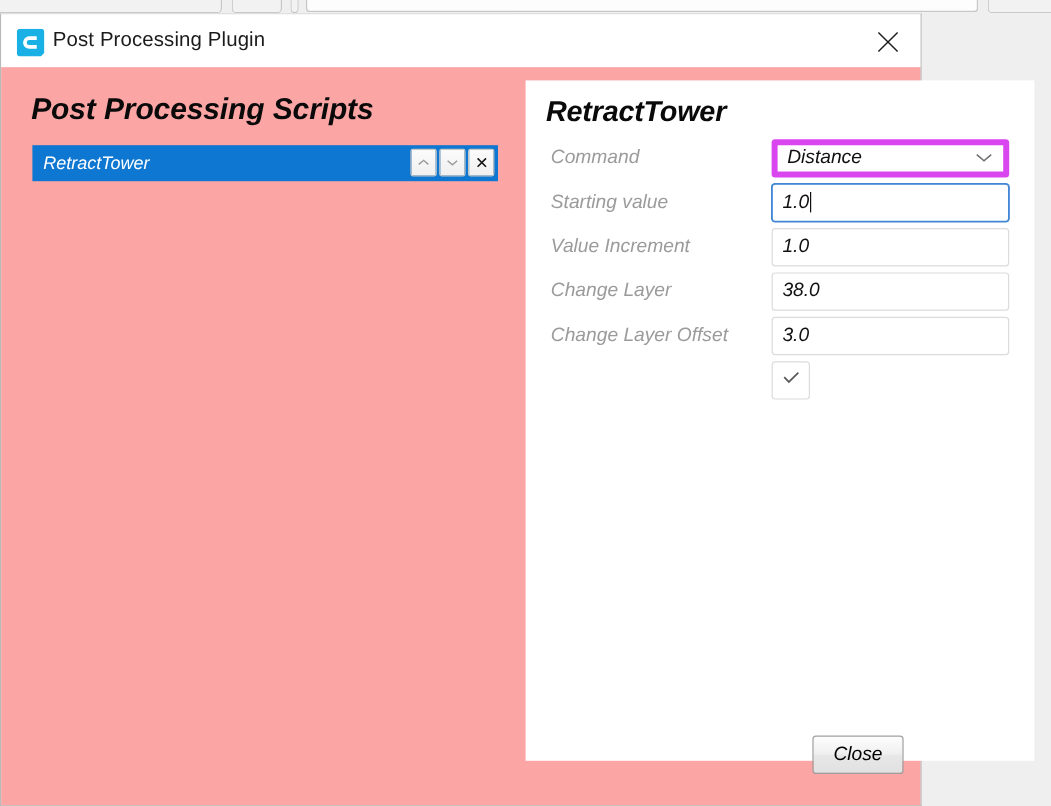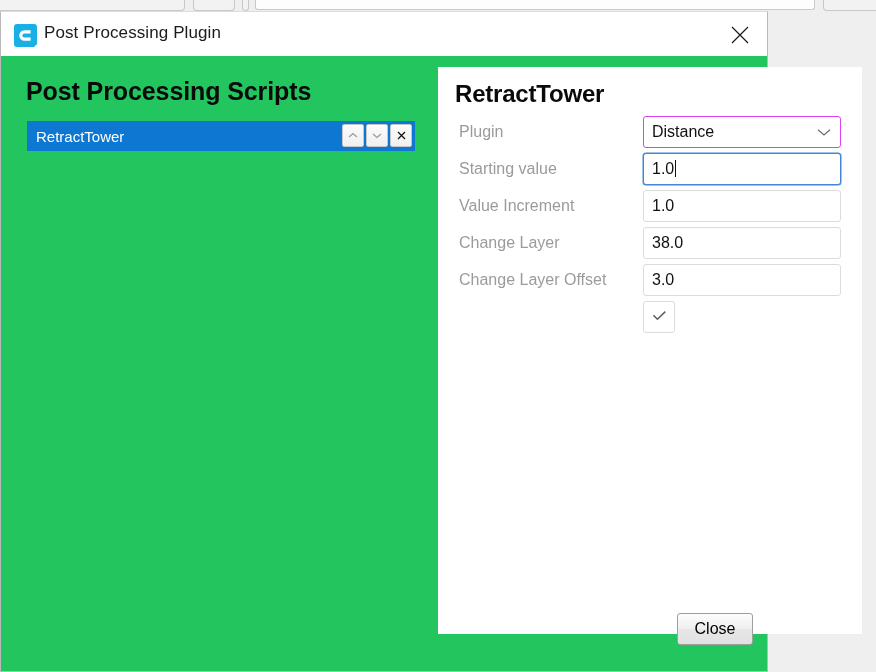--- a/index.html
+++ b/index.html
@@ -92,21 +92,22 @@
     justify-content: center;
     cursor: pointer;
   }
   #close-x-button svg { display: block; }
 
   
   #dialog-body {
     position: absolute;
     left: 0; top: 44px;
     right: 0; bottom: 0;
-    background: #22c55e;
+    background: #fca5a5;
+    font-style: italic;
   }
 
   
   #left-panel {
     position: absolute;
     left: 0; top: 0;
     width: 437px;
     height: 100%;
   }
   #scripts-heading {
@@ -244,21 +245,21 @@
     width: 1px;
     height: 17px;
     background: #111;
     margin-left: 1px;
     vertical-align: middle;
   }
   .combo-field {
     width: 198px;
     height: 32px;
     background: #ffffff;
-    border: 1px solid #d946ef;
+    border: 5px solid #d946ef;
     border-radius: 3px;
     box-sizing: border-box;
     display: flex;
     align-items: center;
     padding: 0 9px 0 8px;
     font-size: 16px;
     color: #111;
     cursor: pointer;
     justify-content: space-between;
   }
@@ -358,21 +359,21 @@
       </div>
 
     </div>
 
     <div id="settings-card">
       <div id="script-title">RetractTower</div>
 
       <div id="settings-form">
 
         <div class="form-row">
-          <span class="form-label">Plugin</span>
+          <span class="form-label">Command</span>
           <span class="form-control">
             <span class="combo-field">
               <span>Distance</span>
               <span>
                 <svg width="14" height="9" viewBox="0 0 14 9">
                     <path d="M1 1.8 L7 7 L13 1.8" stroke="#6f6f6f" stroke-width="1.3" fill="none"></path>
                   </svg>
               </span>
             </span>
           </span>

